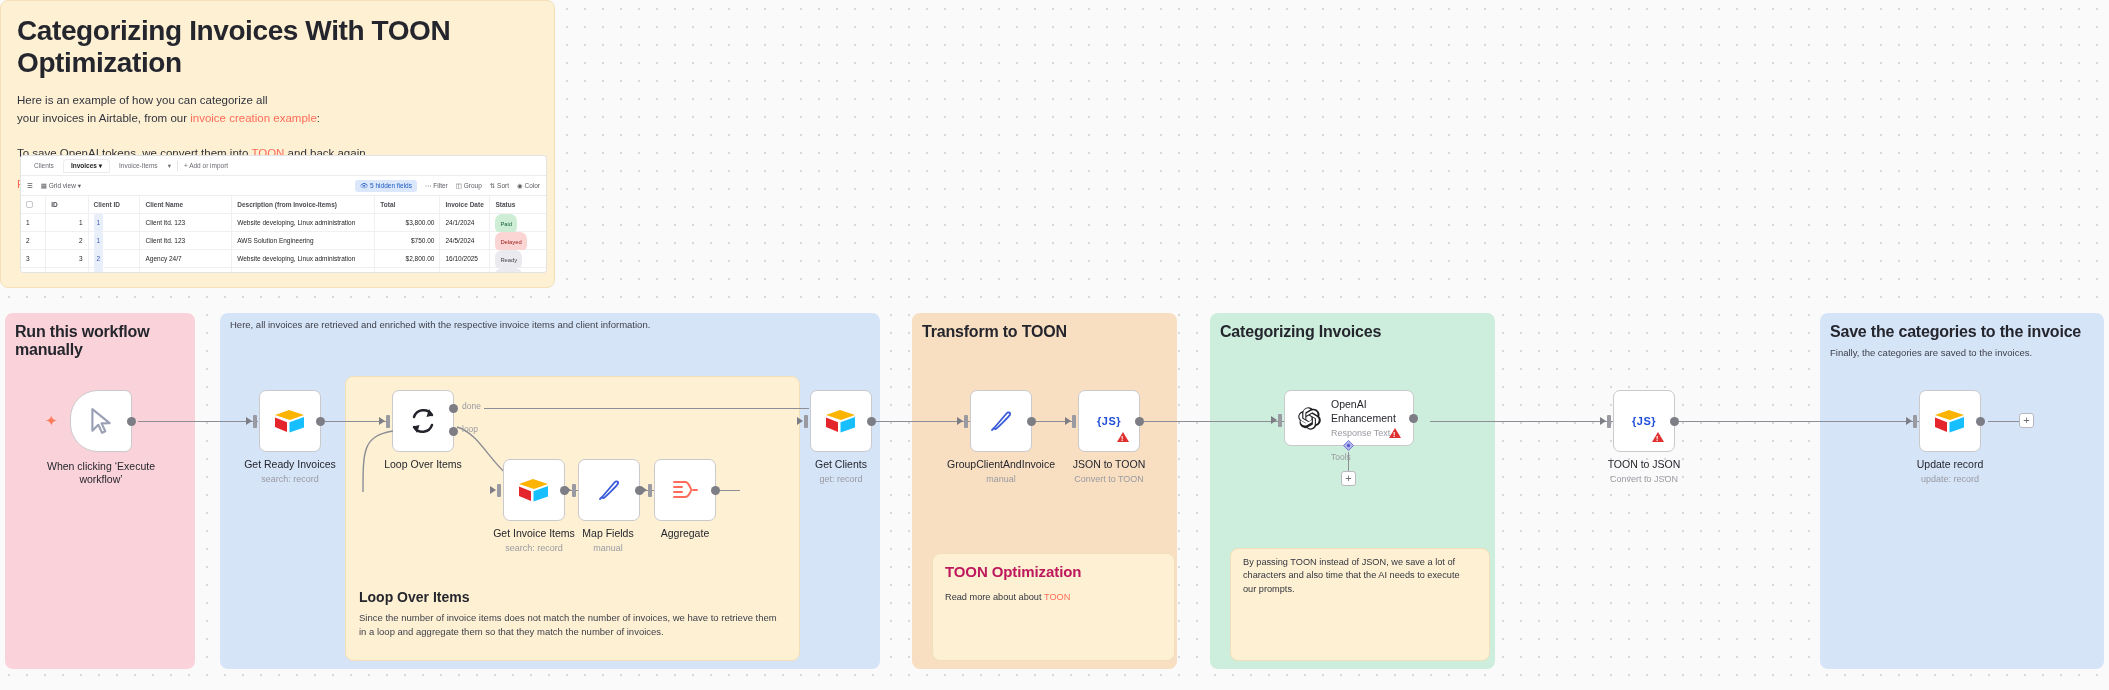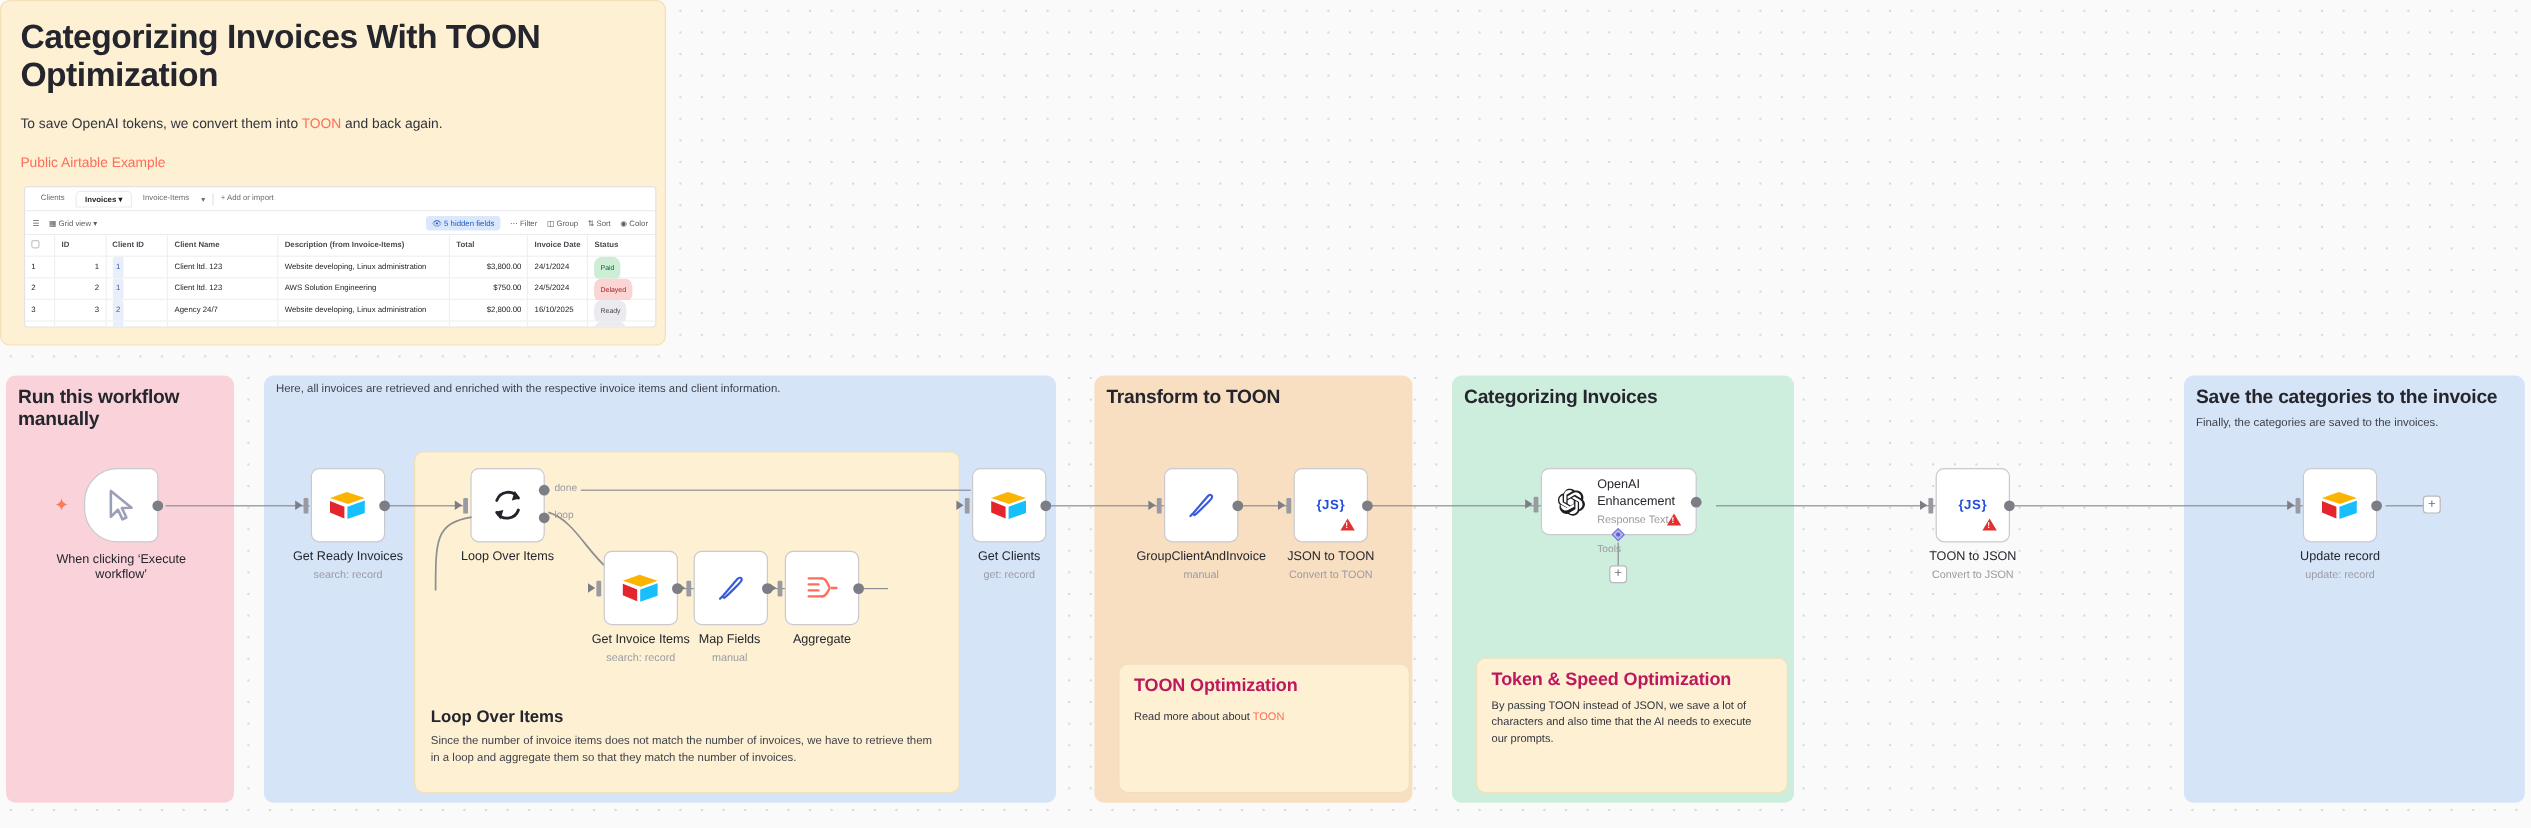--- a/index.html
+++ b/index.html
@@ -121,20 +121,24 @@
   .toolslbl { position:absolute; font-size:8.5px; color:#9a9aa2;}
   .vline { position:absolute; width:1.4px; background:#8d8d95;}
 </style>
 </head>
 <body>
 
 <div class="canvas">
 
   <div class="intro">
     <h1>Categorizing Invoices With TOON Optimization</h1>
+    <p class="p1">
+      <span>Here is an example of how you can categorize all</span><br>
+      <span>your invoices in Airtable, from our </span><span class="accent">invoice creation example</span><span>:</span>
+    </p>
     <p class="p2">
       <span>To save OpenAI tokens, we convert them into </span><span class="accent">TOON</span><span> and back again.</span>
     </p>
     <p class="p3">
       <span class="accent">Public Airtable Example</span>
     </p>
   </div>
 
   <div class="at">
     <div class="at-tabs">
@@ -423,17 +427,16 @@
   <div class="plusbtn" style="left:2019px; top:413px;">+</div>
 
   <div class="infonote n-toon">
     <h3>TOON Optimization</h3>
     <p style="padding-top:11px;">
       <span>Read more about about </span><span class="accent">TOON</span>
     </p>
   </div>
 
   <div class="infonote n-tok">
-    <h3>Token &amp; Speed Optimization</h3>
     <p>By passing TOON instead of JSON, we save a lot of characters and also time that the AI needs to execute our prompts.</p>
   </div>
 
 </div>
 
 </body></html>

